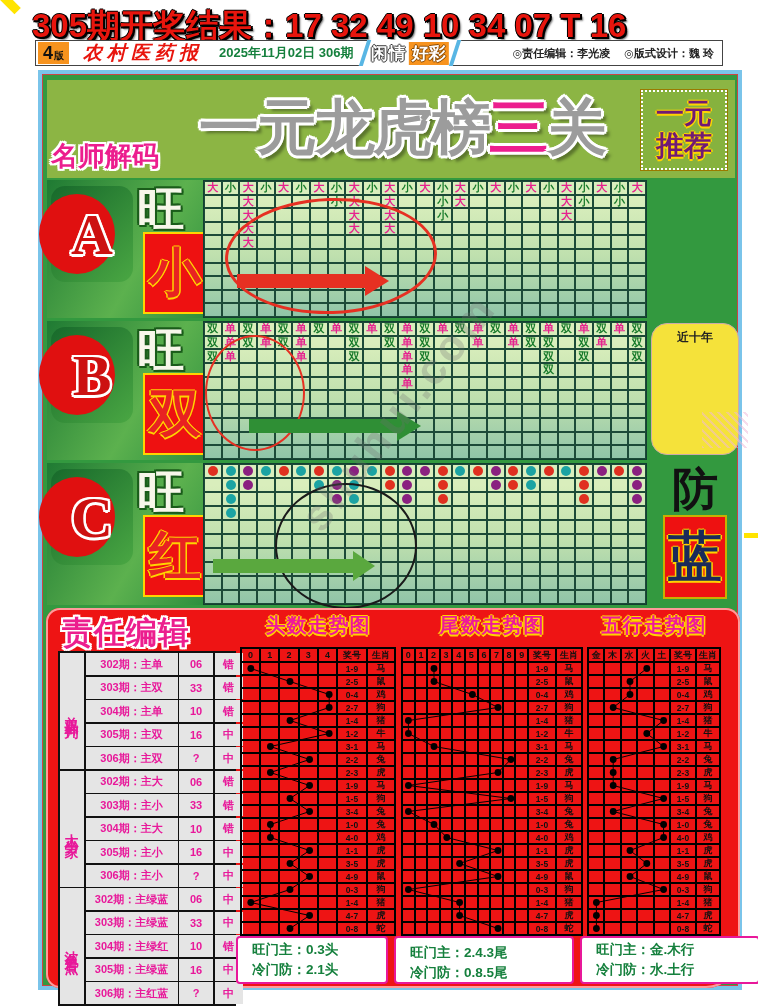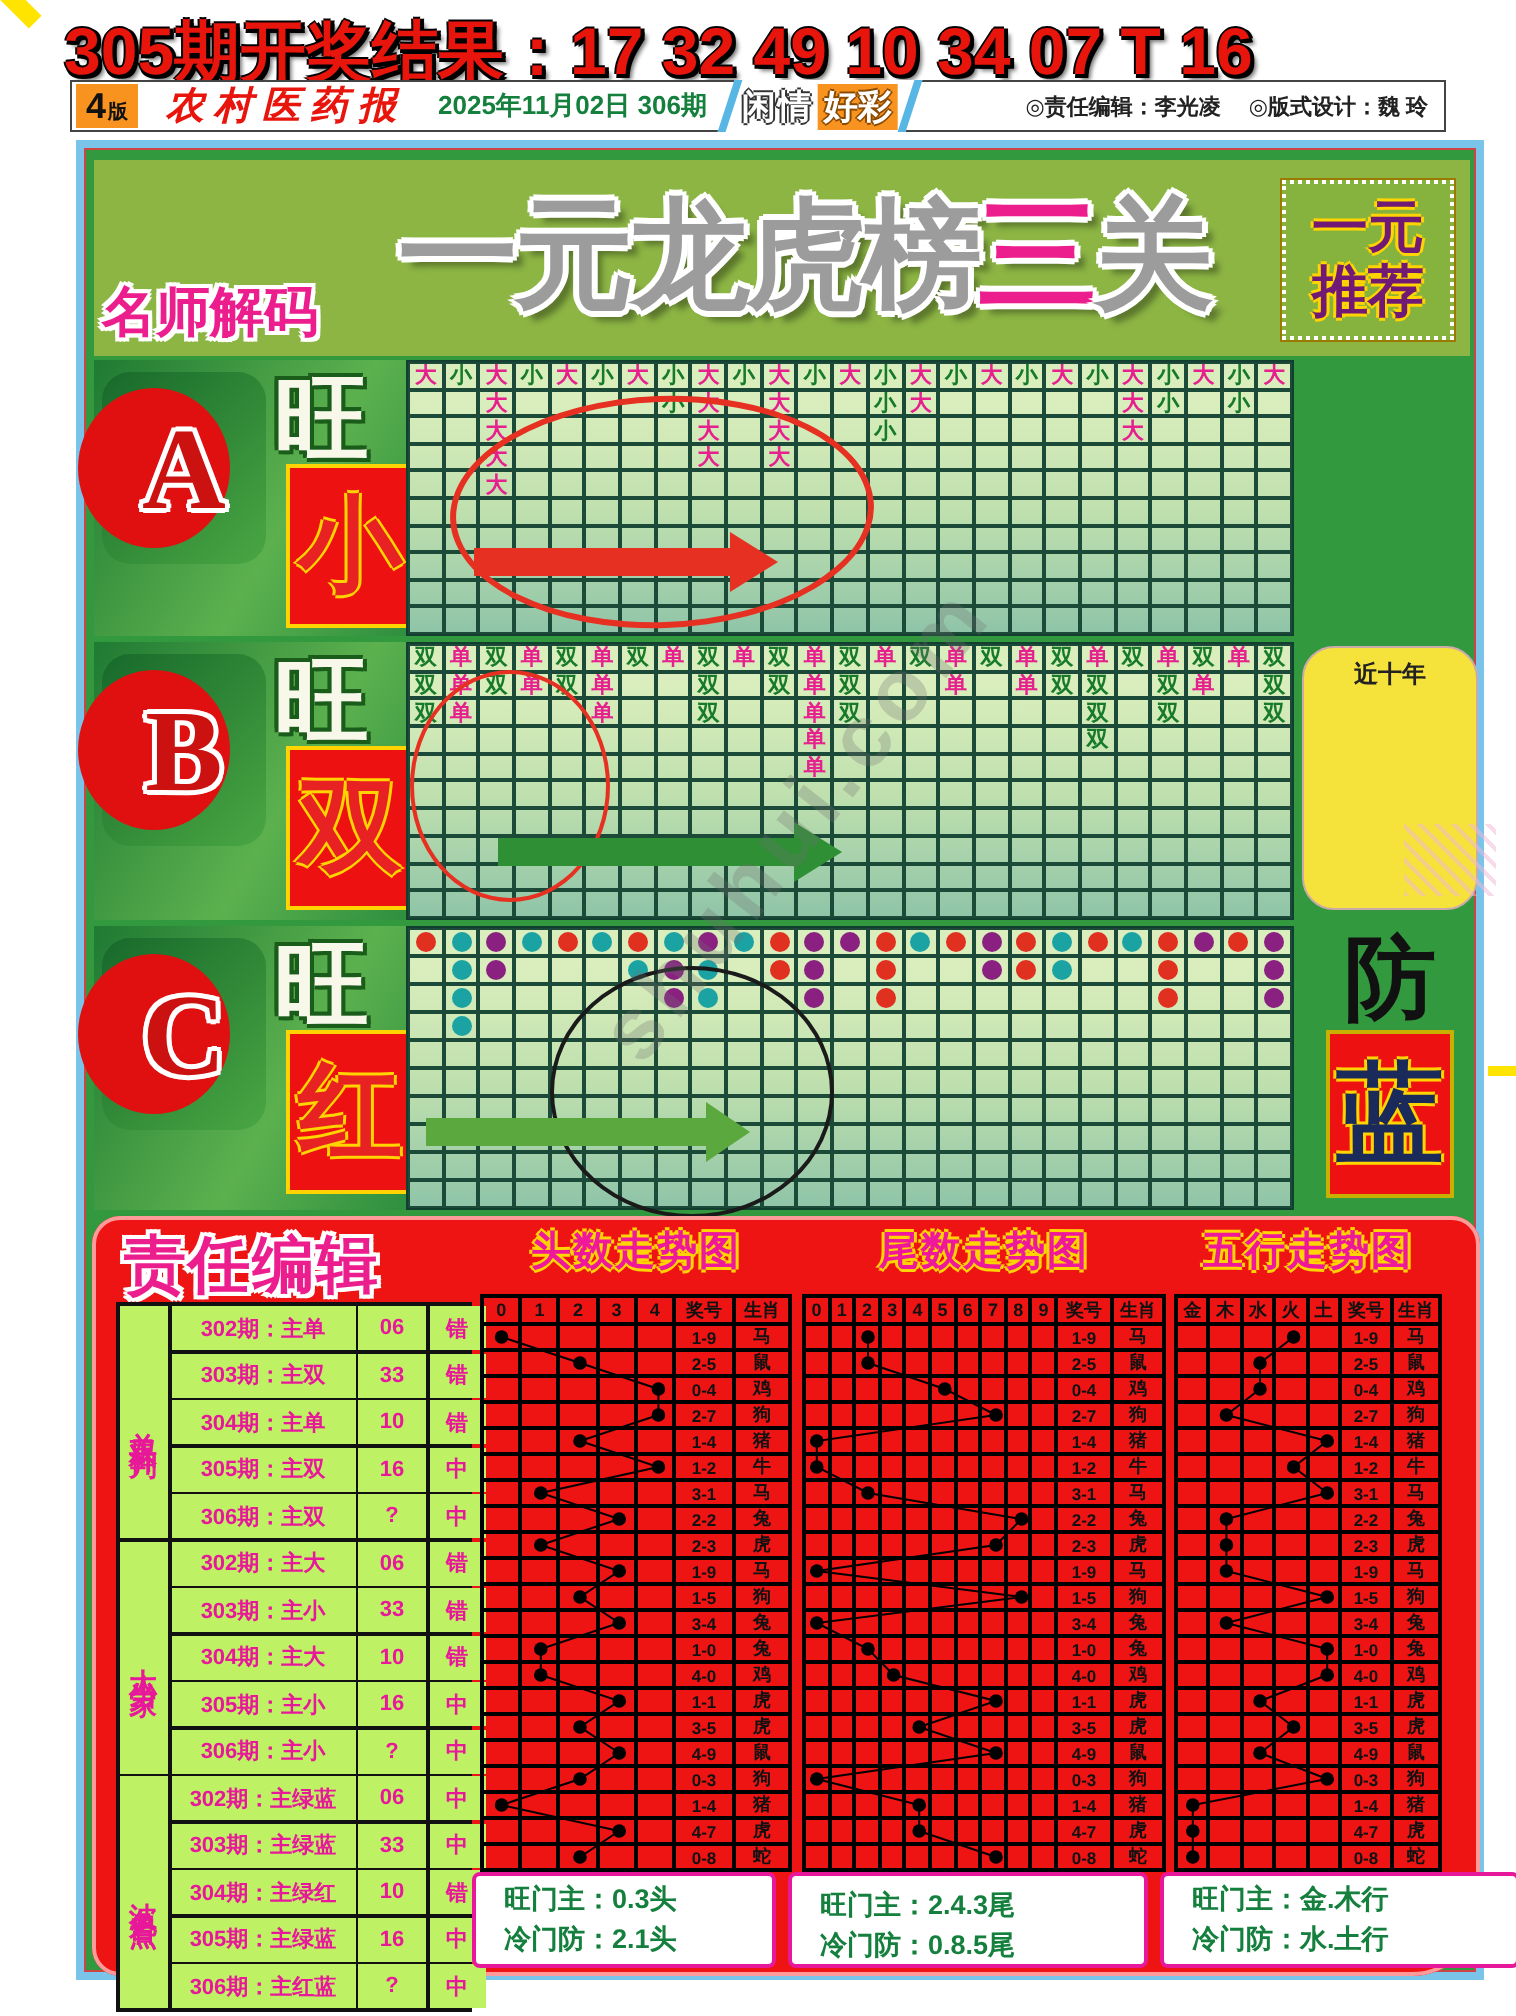--- a/index.html
+++ b/index.html
@@ -101,21 +101,21 @@
   .watermark { position:absolute; left:310px; top:500px; font-size:44px; font-weight:bold; color:rgba(110,110,110,.28);
     transform:rotate(-52deg); transform-origin:left center; letter-spacing:4px; pointer-events:none; z-index:5; }
 
   
   .redpanel { position:absolute; left:4px; top:534px; width:694px; height:380px; background:#ee1414;
     border-radius:14px 14px 34px 14px; box-shadow:inset 0 0 0 2px #ff9a9a; }
   .dragon-title { position:absolute; left:16px; top:4px; font-size:31px; font-weight:bold; color:#ec1e8e; letter-spacing:1px;
     text-shadow:2px 0 #fff,-2px 0 #fff,0 2px #fff,0 -2px #fff,2px 2px #fff,-2px -2px #fff,2px -2px #fff,-2px 2px #fff; }
   .dragon-table { position:absolute; left:12px; top:43px; width:178px; display:grid;
     grid-template-columns:24px 92px 34px 28px; grid-template-rows:repeat(15,22px); border:2px solid #111; background:#111; gap:1.5px; }
-  .dcell { background:#bef264; color:#e8189a; font-weight:bold; font-size:11px; display:flex; align-items:center; justify-content:center; white-space:nowrap; overflow:hidden; }
+  .dcell { background:#e5e5e5; color:#e8189a; font-weight:bold; font-size:11px; display:flex; align-items:center; justify-content:center; white-space:nowrap; overflow:hidden; }
   .dcell.glabel { writing-mode:vertical-rl; font-size:14px; letter-spacing:3px; }
 
   .chart { position:absolute; top:4px; }
   .chart-title { text-align:center; font-size:20px; font-weight:bold; color:#f0189a; letter-spacing:1px;
     text-shadow:1.5px 0 #ffd400,-1.5px 0 #ffd400,0 1.5px #ffd400,0 -1.5px #ffd400; }
   .tgrid { position:relative; margin-top:8px; display:grid; background:transparent; border:1px solid #000; }
   .tcell { border:0.5px solid #000; display:flex; align-items:center; justify-content:center; color:#111; font-weight:bold; overflow:hidden; }
   .tcell.hdr { font-size:9px; } .tcell.prize { font-size:8.5px; } .tcell.zod { font-size:9px; }
   .tsvg { position:absolute; left:0; pointer-events:none; }
 

